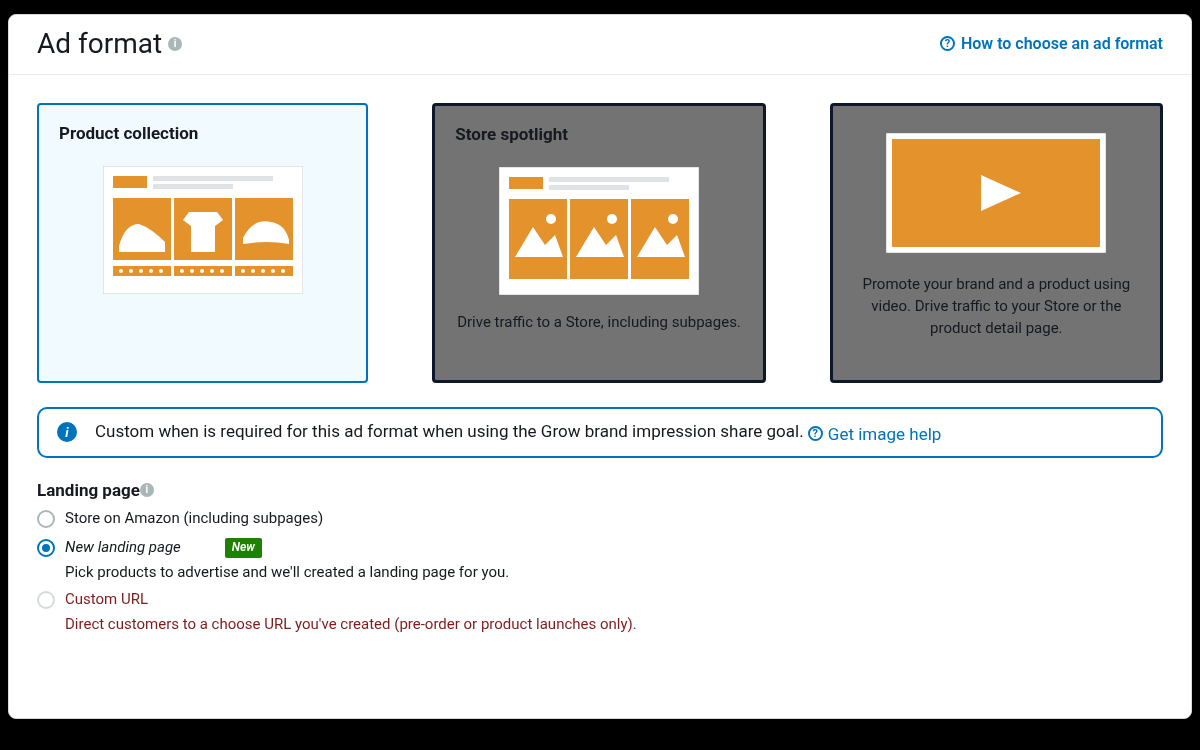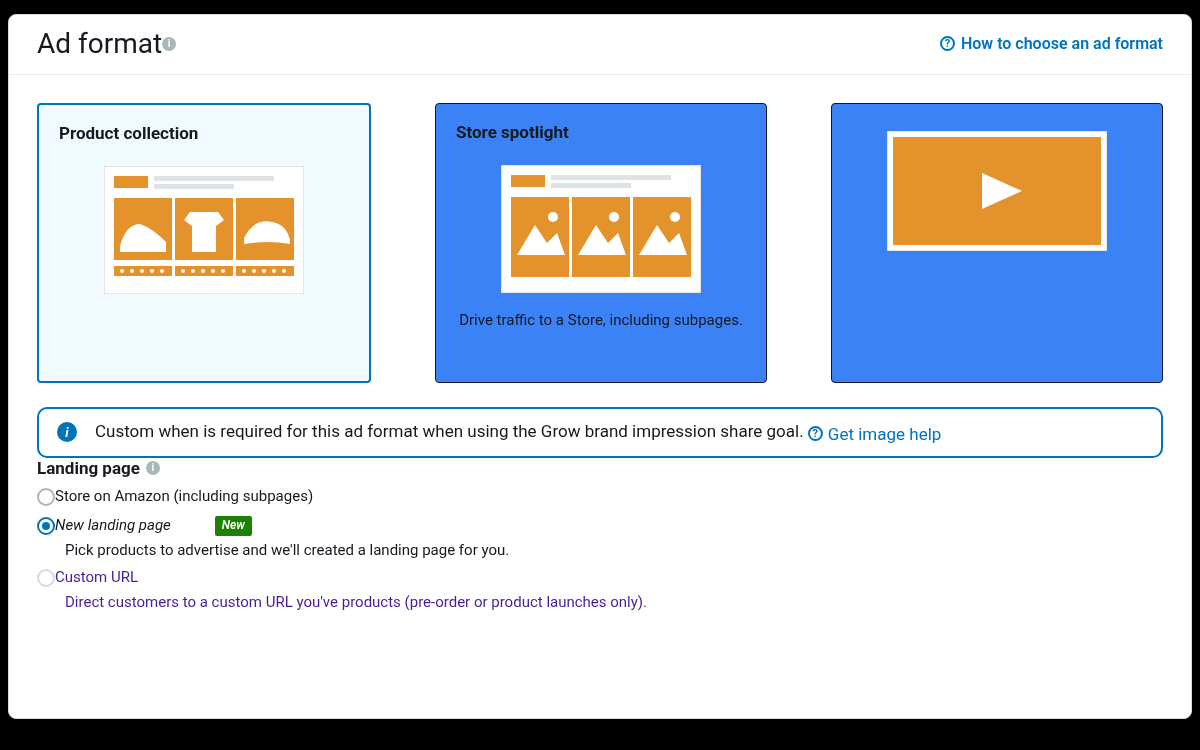--- a/index.html
+++ b/index.html
@@ -28,20 +28,21 @@
     display: flex;
     align-items: center;
     justify-content: space-between;
     padding: 12px 28px 14px 28px;
   }
   .page-title {
     font-size: 28px;
     font-weight: 400;
     display: flex;
     align-items: center;
+    gap: 6px;
     justify-content: flex-end;
   }
   .hr {
     height: 1px;
     background: #e8ecef;
     margin: 0;
   }
   .content {
     padding: 28px 28px 18px 28px;
     overflow: auto;
@@ -84,24 +85,24 @@
   }
 
   
   .card-row {
     display: flex;
     gap: 64px;
     justify-content: center;
   }
   .card {
     flex: 1;
-    border: 1px solid #0f172a;
+    border: 3px solid #0f172a;
     border-radius: 4px;
     padding: 18px 20px 24px 20px;
-    background: #3b82f6;
+    background: #737373;
     box-sizing: border-box;
     min-height: 280px;
     cursor: pointer;
   }
   .card.selected {
     border: 2px solid #0073bb;
     background: #f1faff;
   }
   .card h3 {
     margin: 0 0 18px 0;
@@ -153,33 +154,33 @@
   .alert a {
     color: #0073bb;
     text-decoration: none;
     display: inline-flex;
     align-items: center;
     gap: 5px;
   }
 
   
   .section-title {
-    font-weight: 700;
-    display: flex;
-    align-items: center;
-    gap: 6px;
+    margin-top: 22px;
+    font-weight: 700;
+    display: flex;
+    align-items: center;
     font-size: 17px;
   }
   .radio-group {
     margin-top: 8px;
   }
   .radio-item {
     display: flex;
     align-items: flex-start;
-    gap: 0;
+    gap: 10px;
     margin: 8px 0 4px 0;
     line-height: 1.45;
   }
   .radio {
     width: 18px; height: 18px;
     border: 2px solid #aab7b8;
     border-radius: 50%;
     box-sizing: border-box;
     margin-top: 2px;
     flex: 0 0 18px;
@@ -214,21 +215,21 @@
     padding: 1px 7px 1px 7px;
     border-radius: 2px;
     font-weight: 600;
     margin-left: 36px;
   }
   .radio-desc {
     margin: 0 0 0 28px;
     color: #16191f;
   }
   .muted {
-    color: #4c1d95;
+    color: #7f1d1d;
   }
 </style>
 </head>
 <body>
 
 <div class="page">
 
   <div class="header-row">
     <div class="page-title">
       <span>Ad format</span>
@@ -314,20 +315,21 @@
       </div>
 
       <div class="card">
         <div class="thumb">
           <svg width="220" height="120" viewBox="0 0 220 120">
             <rect x="0" y="0" width="220" height="120" fill="#fff" stroke="#c8cccf"></rect>
             <rect class="orng" x="6" y="6" width="208" height="108"></rect>
             <path class="wht" d="M95 42 L95 78 L135 60 Z"></path>
           </svg>
         </div>
+        <p>Promote your brand and a product using video. Drive traffic to your Store or the product detail page.</p>
       </div>
 
     </div>
 
     <div class="alert">
       <div class="i-badge">i</div>
       <div>
         <span>Custom when is required for this ad format when using the Grow brand impression share goal.</span>
         <a>
           <span class="help-circle">?</span>
@@ -354,18 +356,18 @@
           <span>New landing page</span>
           <span class="badge-new">New</span>
         </span>
       </div>
       <p class="radio-desc">Pick products to advertise and we'll created a landing page for you.</p>
 
       <div class="radio-item">
         <span class="radio disabled"></span>
         <span class="muted">Custom URL</span>
       </div>
-      <p class="radio-desc muted">Direct customers to a custom URL you've products (pre-order or product launches only).</p>
+      <p class="radio-desc muted">Direct customers to a choose URL you've created (pre-order or product launches only).</p>
 
     </div>
 
   </div>
 </div>
 
 </body></html>

